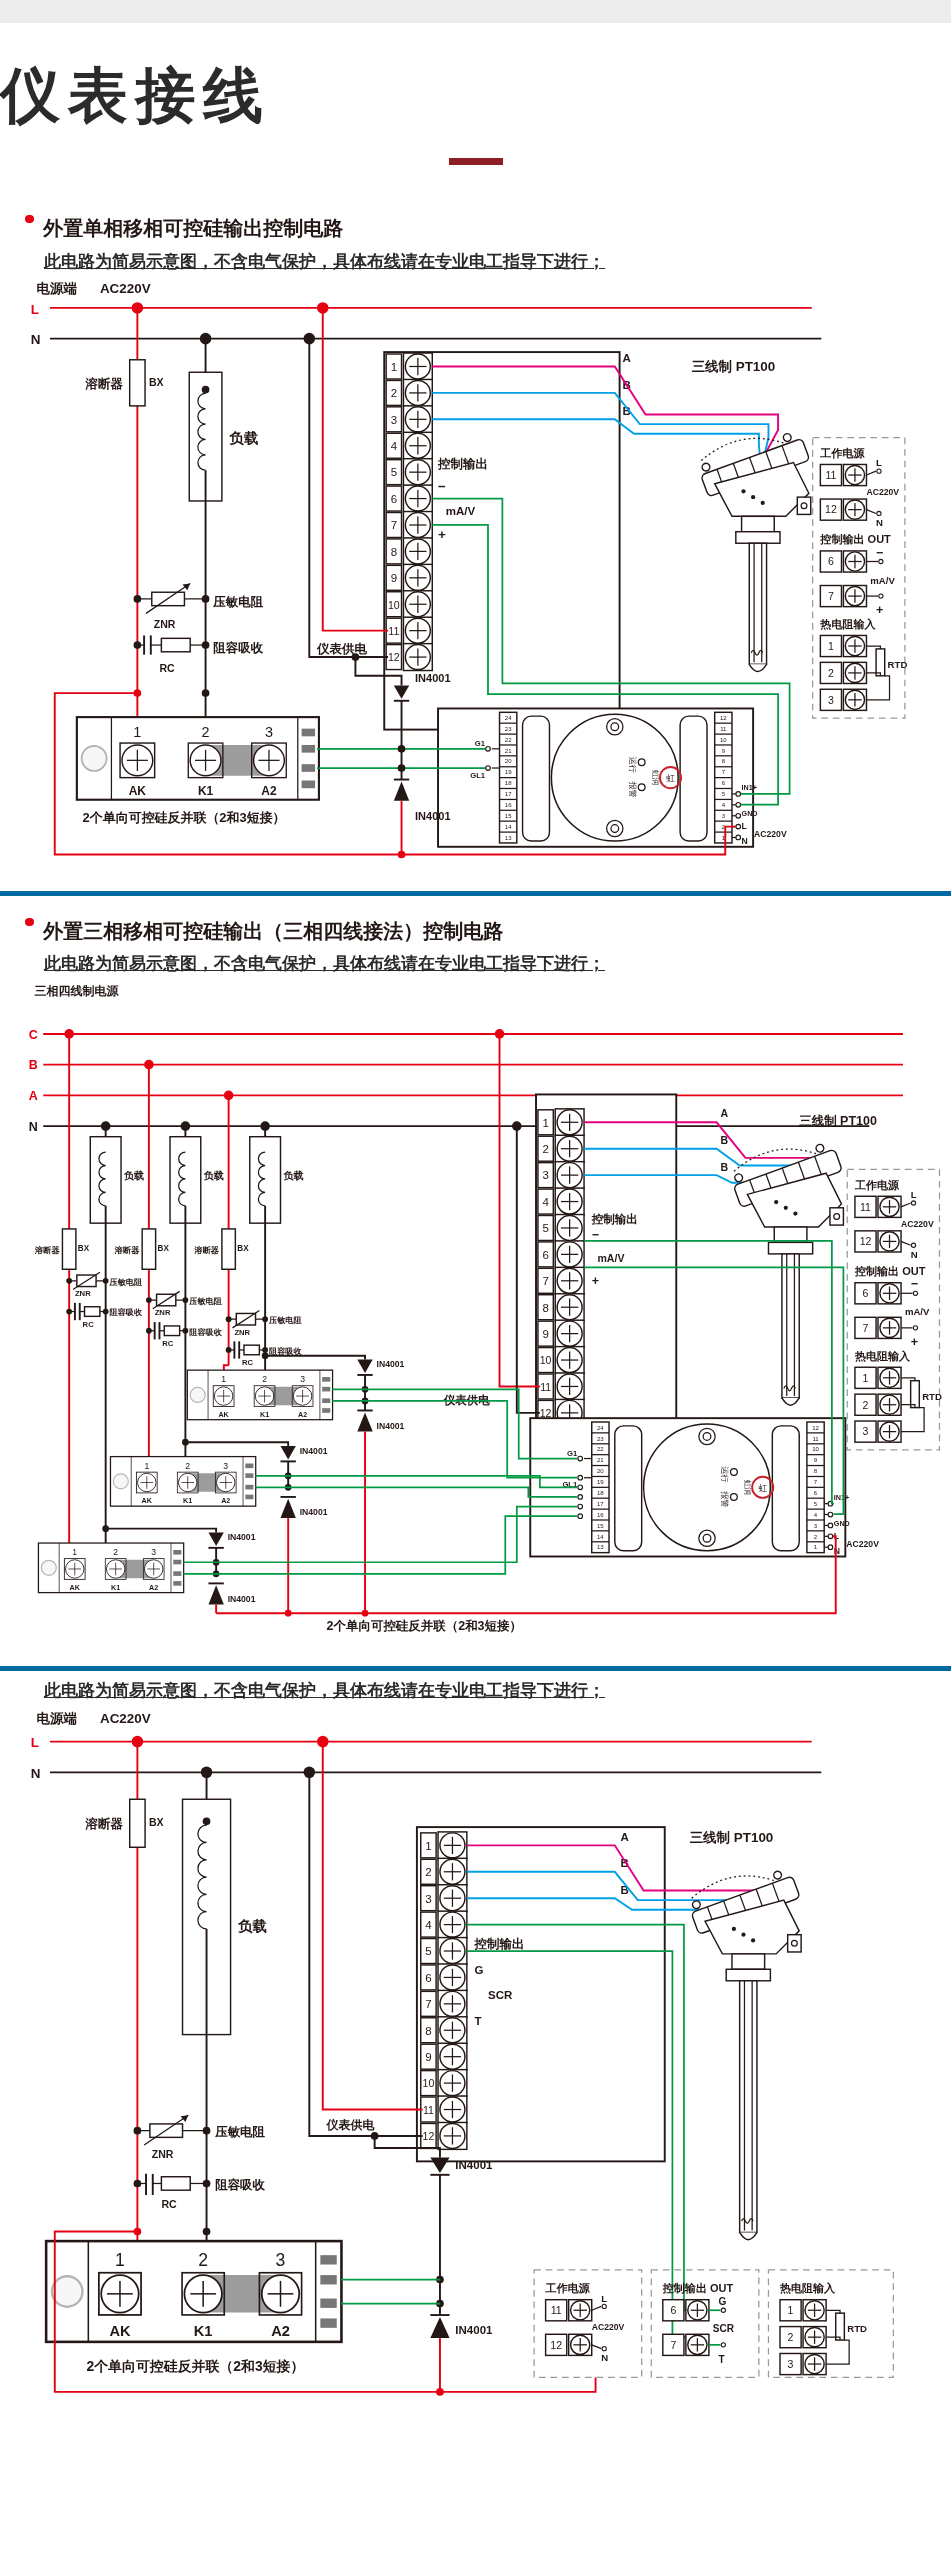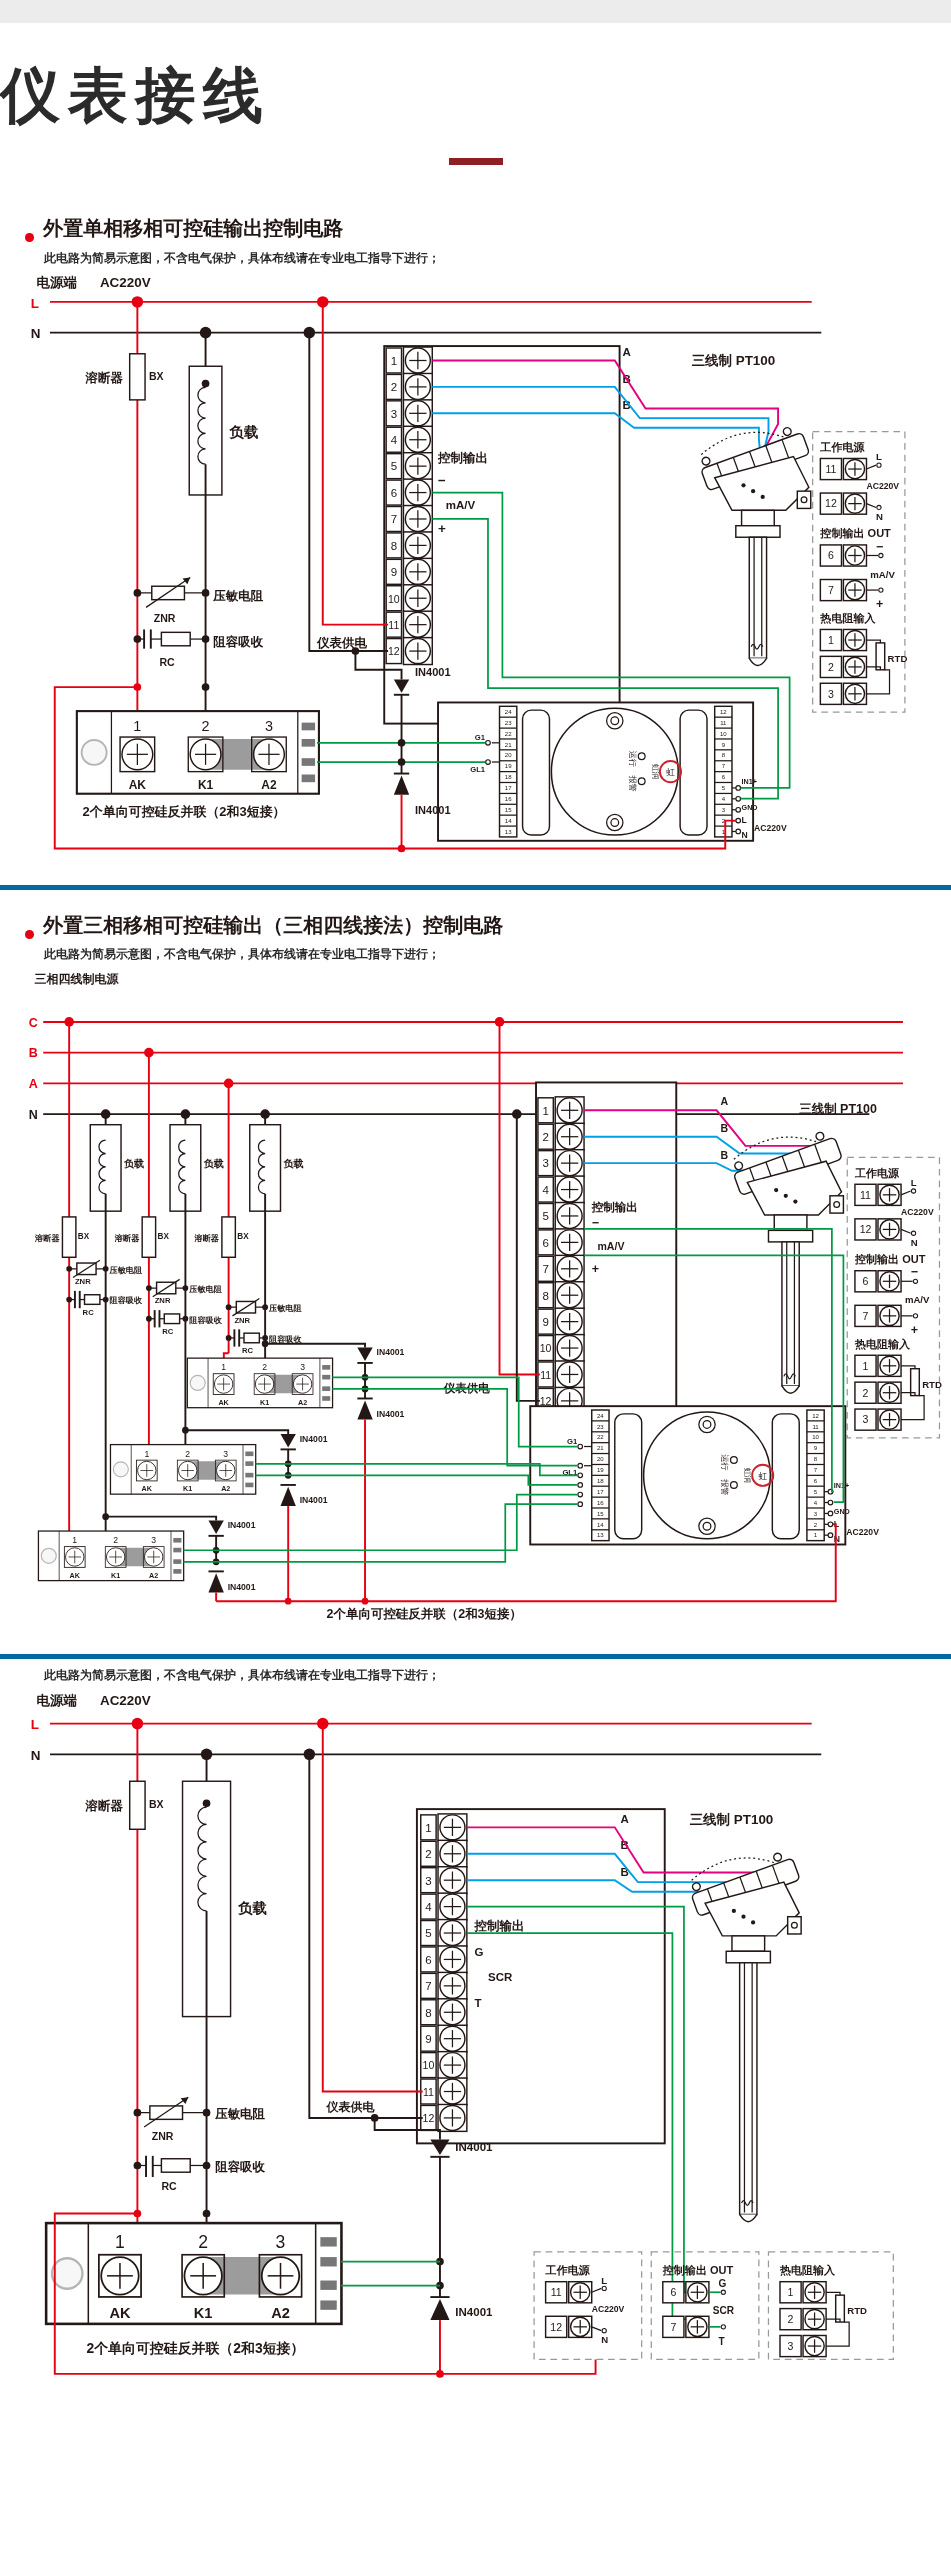--- a/index.html
+++ b/index.html
@@ -2,24 +2,24 @@
 <html><head>
 <meta charset="utf-8">
 <style>
   html,body{margin:0;padding:0;background:#fff;}
   body{width:951px;font-family:"Liberation Sans",sans-serif;color:#231815;}
   .topbar{height:23px;background:#ececec;}
   .title{font-size:60px;font-weight:900;text-align:left;letter-spacing:7.7px;margin:33px 0 21px 0;color:#2b2b2b;}
   .dash{width:54px;height:6.7px;background:#8e1f24;margin:0 auto 29px auto;}
   .section{padding-top:5.8px;}
   .section + .section{border-top:5px solid #0369a1;margin-top:22px;}
-  .sec-header{display:flex;align-items:flex-end;margin:15.4px 0 7.7px 25px;}
+  .sec-header{display:flex;align-items:flex-start;margin:15.4px 0 7.7px 25px;}
   .bullet{width:8.6px;height:8.6px;border-radius:50%;background:#e60012;margin-right:9.6px;flex:0 0 auto;}
   .sec-title{font-size:20px;font-weight:bold;}
-  .sec-note{font-size:12px;margin:1.9px 0 5.8px 44px;font-weight:bold;color:#2b2b2b;}
+  .sec-note{font-size:17px;margin:1.9px 0 5.8px 44px;font-weight:bold;color:#2b2b2b;text-decoration:underline;}
   svg{display:block;}
   svg text{font-family:"Liberation Sans",sans-serif;fill:#231815;}
   .k{stroke:#231815;fill:none;stroke-width:2;}
   .k1{stroke:#231815;fill:none;stroke-width:1.3;}
   .r{stroke:#e60012;fill:none;stroke-width:2;}
   .g{stroke:#009944;fill:none;stroke-width:1.8;}
   .m{stroke:#e4007f;fill:none;stroke-width:2;}
   .cy{stroke:#00a0e9;fill:none;stroke-width:2;}
   .wt{fill:#fff;stroke:#231815;stroke-width:1.5;}
   .dsh{stroke:#999;stroke-dasharray:7 5;fill:none;stroke-width:1.3;}

